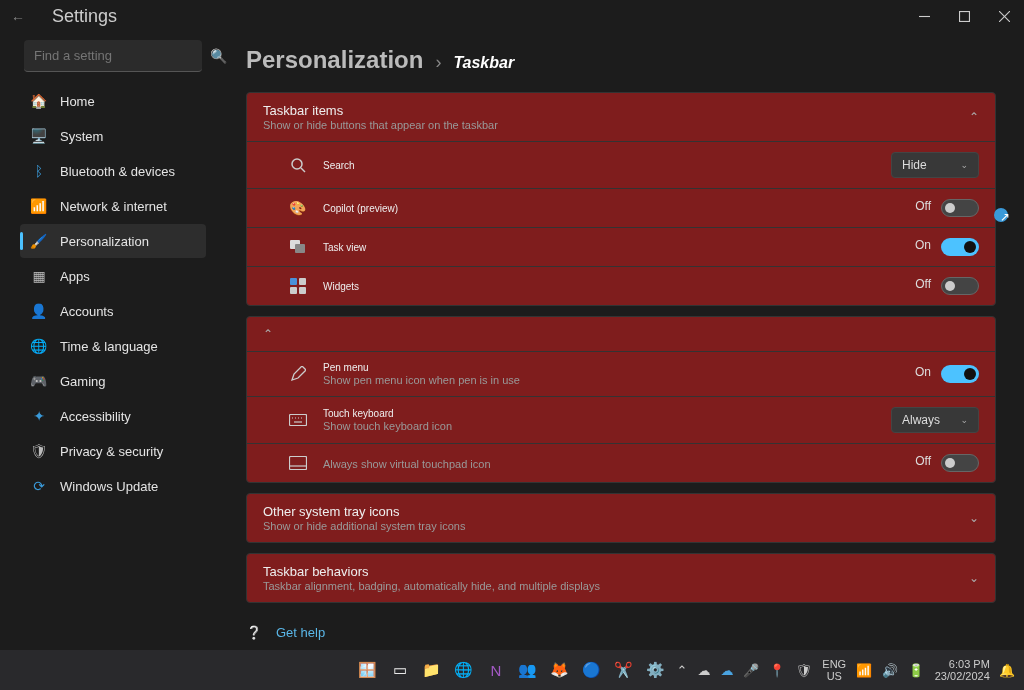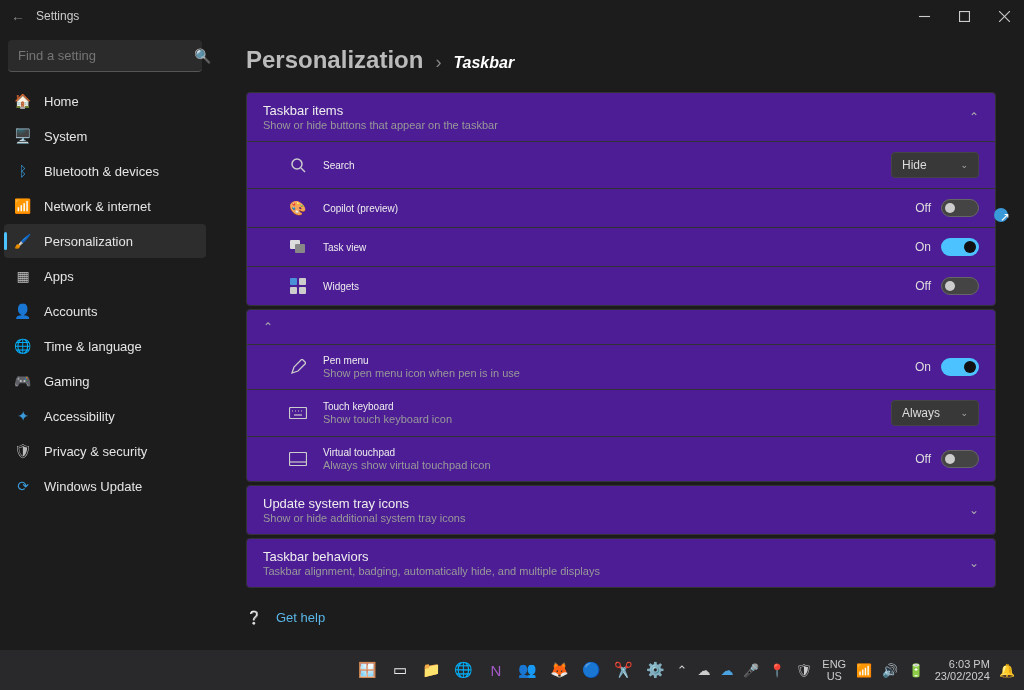--- a/index.html
+++ b/index.html
@@ -1,55 +1,55 @@
 <!DOCTYPE html>
 <html><head>
 <meta charset="utf-8">
 <style>
 * { margin:0; padding:0; box-sizing:border-box; font-family:"Segoe UI",sans-serif; }
 html,body { width:1024px; height:690px; overflow:hidden; }
 body { background:#1c1c1c; color:#e8e8e8; font-size:13px; }
 
 .titlebar { height:32px; display:flex; align-items:center; padding-left:6px; background:#1c1c1c; }
 .titlebar .back { width:24px; text-align:center; color:#888; font-size:14px; cursor:pointer; }
-.titlebar .title { margin-left:6px; color:#ccc; font-size:12px; }
+.titlebar .title { margin-left:22px; color:#ccc; font-size:18px; }
 .titlebar .winctrl { margin-left:auto; display:flex; }
 .titlebar .winbtn { width:40px; height:32px; display:flex; align-items:center; justify-content:center; color:#ccc; cursor:pointer; }
 .titlebar .winbtn svg { width:11px; height:11px; }
 
 .app { display:flex; height:618px; }
-.sidebar { width:210px; padding:4px 4px 0 4px; }
+.sidebar { width:210px; padding:4px 4px 0 20px; }
 .searchbox { display:flex; align-items:center; background:#2b2b2b; border-bottom:1px solid #555; border-radius:4px; height:32px; margin:4px 4px 12px 4px; padding:0 10px; }
 .searchbox input { flex:1; background:transparent; border:none; outline:none; color:#ddd; font-size:13px; }
 .searchbox .sicon { color:#aaa; font-size:14px; }
 .nav { display:flex; flex-direction:column; gap:1px; }
 .nav-item { display:flex; align-items:center; gap:12px; padding:8px 10px; border-radius:4px; cursor:pointer; color:#e4e4e4; position:relative; }
 .nav-item.sel { background:#2d2d2d; }
 .nav-item.sel::before { content:""; position:absolute; left:0; top:8px; bottom:8px; width:3px; background:#4cc2ff; border-radius:2px; }
 .nav-icon { width:18px; height:18px; display:flex; align-items:center; justify-content:center; font-size:14px; }
 
 .main { flex:1; padding:8px 28px 0 36px; overflow-y:auto; }
 .crumbs { display:flex; align-items:baseline; gap:12px; margin:6px 0 18px 0; }
 .crumbs .p1 { font-size:24px; color:#bbb; font-weight:600; }
 .crumbs .sep { color:#888; font-size:18px; }
 .crumbs .p2 { font-size:16px; color:#fff; font-weight:600;font-style:italic; }
 
-.card { background:#4c1d95; border:1px solid #333; border-radius:4px; margin-bottom:3px; }
+.card { background:#7f1d1d; border:1px solid #333; border-radius:4px; margin-bottom:10px; }
 .card-hdr { padding:10px 16px; display:flex; align-items:center; cursor:pointer; }
 .card-hdr .txts { flex:1; }
 .card-hdr .t1 { font-size:13px; color:#eee; }
 .card-hdr .t2 { font-size:11px; color:#999; margin-top:1px; }
 .chev { color:#aaa; font-size:12px; }
 
 .row { display:flex; align-items:center; padding:10px 16px 10px 40px; border-top:1px solid #333; }
 .row .ricon { width:22px; margin-right:14px; display:flex; align-items:center; justify-content:center; color:#ccc; }
 .row .rlabels { flex:1; }
 .row .rlabels .l1 { font-size:10px; color:#eee; }
 .row .rlabels .l2 { font-size:11px; color:#999; margin-top:1px; }
-.row .ctrl { display:flex; align-items:center; gap:10px; }
+.row .ctrl { display:flex; align-items:flex-start; gap:10px; }
 .state { font-size:12px; color:#ddd; }
 
 .toggle { width:38px; height:18px; border-radius:9px; position:relative; cursor:pointer; }
 .toggle.off { background:#444; border:1px solid #666; }
 .toggle.off::after { content:""; position:absolute; width:10px; height:10px; border-radius:50%; background:#ccc; top:3px; left:3px; }
 .toggle.on { background:#4cc2ff; }
 .toggle.on::after { content:""; position:absolute; width:12px; height:12px; border-radius:50%; background:#111; top:3px; right:3px; }
 
 .dropdown { background:#383838; border:1px solid #444; border-radius:4px; padding:5px 10px; min-width:88px; display:flex; align-items:center; justify-content:space-between; cursor:pointer; font-size:12px; color:#ddd; }
 .dropdown .dchev { color:#aaa; font-size:9px; margin-left:12px; }
@@ -276,35 +276,34 @@
             </div>
           </div>
           <div class="row">
             <div class="ricon">
               <svg width="18" height="14" viewBox="0 0 18 14" fill="none" stroke="#ccc" stroke-width="1.2">
                 <rect x="0.5" y="0.5" width="17" height="13" rx="1"></rect>
                 <line x1="0.5" y1="10" x2="17.5" y2="10"></line>
               </svg>
             </div>
             <div class="rlabels">
-              <div class="l1">Virtual touchpad</div>
               <div class="l2">Always show virtual touchpad icon</div>
             </div>
             <div class="ctrl">
               <span class="state">Off</span>
               <div class="toggle off"></div>
             </div>
           </div>
         </div>
     </div>
 
     <div class="card">
       <div class="card-hdr">
         <div class="txts">
-          <div class="t1">Update system tray icons</div>
+          <div class="t1">Other system tray icons</div>
           <div class="t2">Show or hide additional system tray icons</div>
         </div>
         <span class="chev">⌄</span>
       </div>
     </div>
 
     <div class="card">
       <div class="card-hdr">
         <div class="txts">
           <div class="t1">Taskbar behaviors</div>

